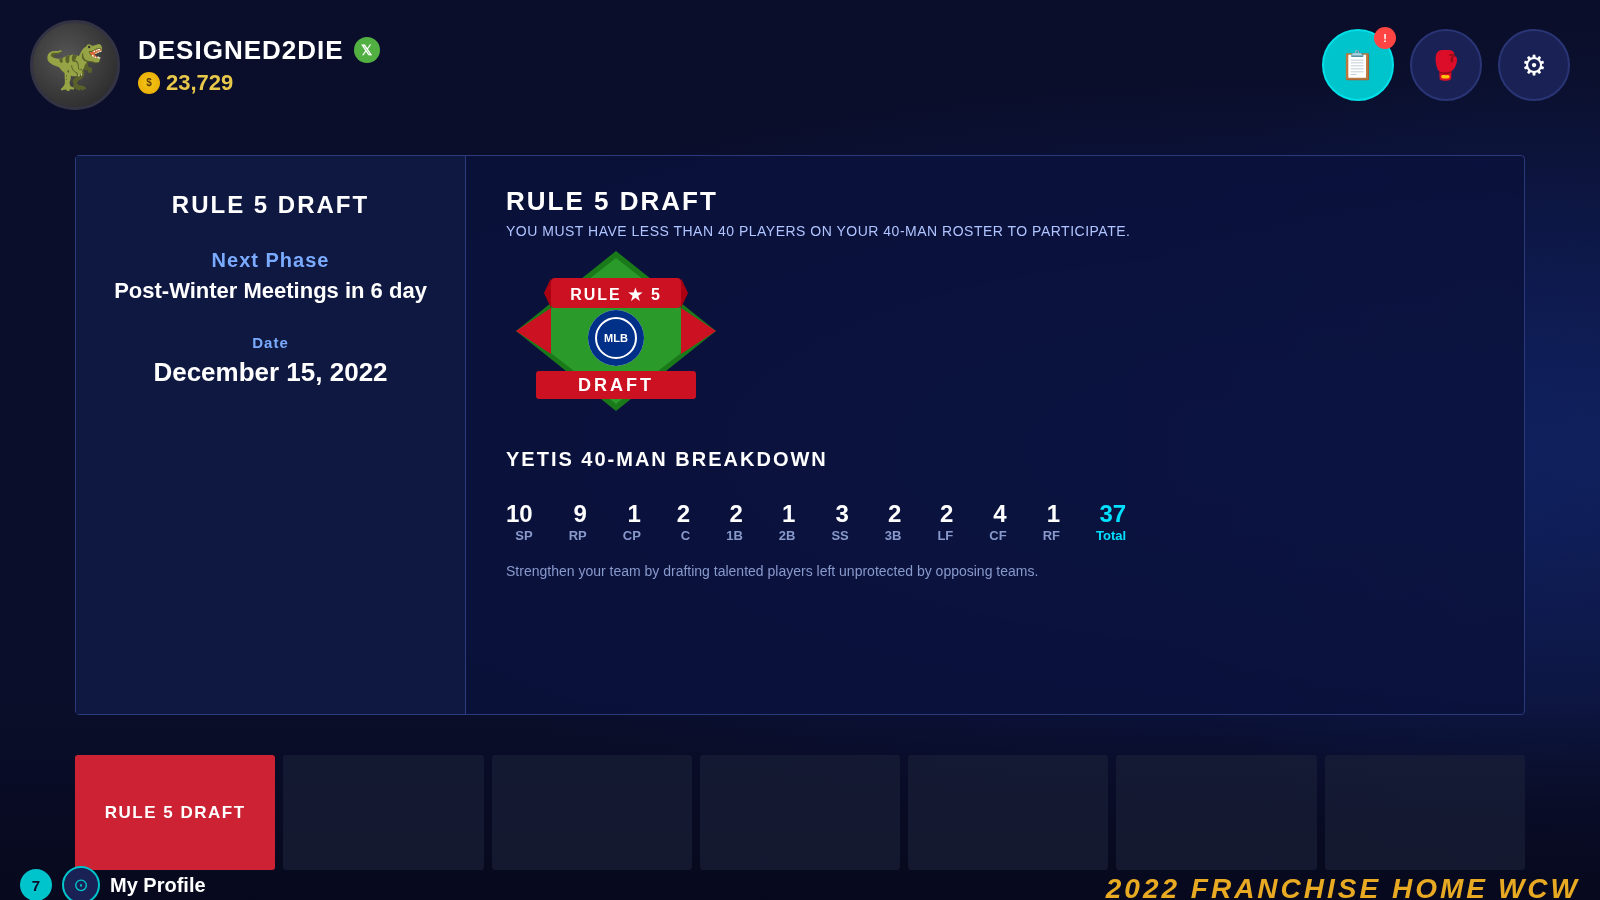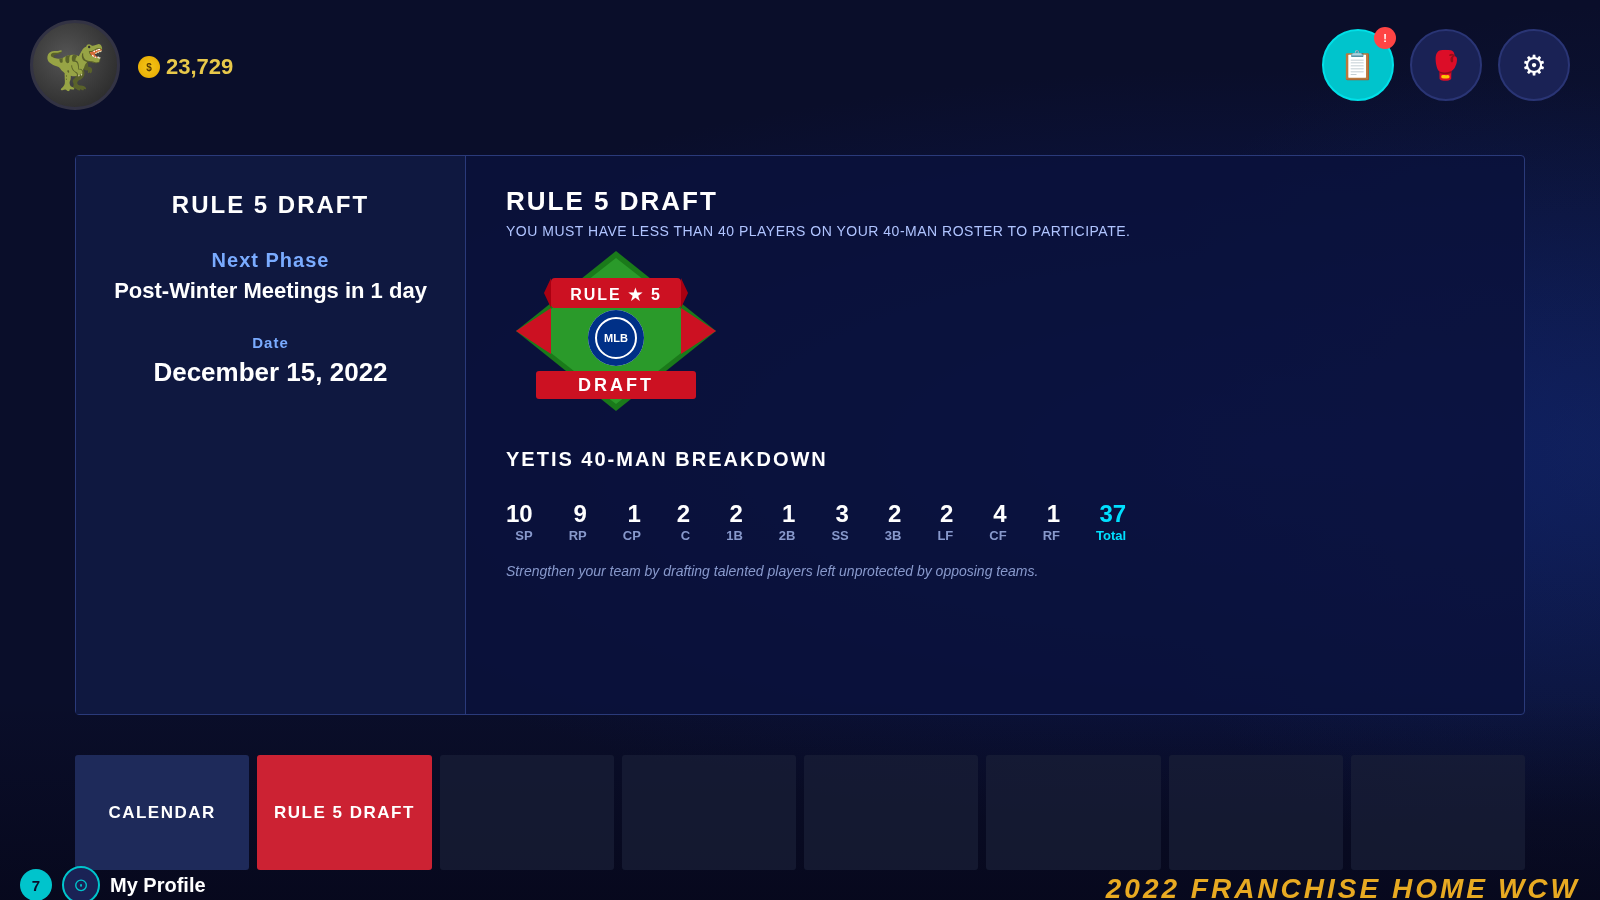--- a/index.html
+++ b/index.html
@@ -279,21 +279,20 @@
       font-size: 13px;
       font-weight: 600;
       margin-top: 2px;
     }
     .breakdown-pos.total {
       color: #00e0ff;
     }
     .strengthen-text {
       color: #8899cc;
       font-size: 14px;
-      font-style: italic;
     }
 
     
     .bottom-tabs {
       position: absolute;
       bottom: 30px;
       left: 75px;
       right: 75px;
       height: 115px;
       display: flex;
@@ -397,20 +396,24 @@
 
 <div class="bg"></div>
 <div class="bg-glow-right"></div>
 <div class="bg-glow-bottom"></div>
 
 <div class="header">
   <div class="avatar">
     <span class="avatar-dino">🦖</span>
   </div>
   <div class="user-info">
+    <div class="username-row">
+      <span class="username">DESIGNED2DIE</span>
+      <div class="xbox-icon">𝕏</div>
+    </div>
     <div class="currency-row">
       <div class="currency-icon">$</div>
       <span class="currency-value">23,729</span>
     </div>
   </div>
   <div class="header-right">
     <div class="header-btn active">
       <span>📋</span>
       <div class="notif-dot">!</div>
     </div>
@@ -421,21 +424,21 @@
       <span>⚙</span>
     </div>
   </div>
 </div>
 
 <div class="main-panel">
 
   <div class="left-panel">
     <div class="panel-title">RULE 5 DRAFT</div>
     <div class="next-phase-label">Next Phase</div>
-    <div class="next-phase-value">Post-Winter Meetings in 1 day</div>
+    <div class="next-phase-value">Post-Winter Meetings in 6 day</div>
     <div class="date-label">Date</div>
     <div class="date-value">December 15, 2022</div>
   </div>
 
   <div class="right-panel">
     <div class="right-title">RULE 5 DRAFT</div>
     <div class="right-subtitle">YOU MUST HAVE LESS THAN 40 PLAYERS ON YOUR 40-MAN ROSTER TO PARTICIPATE.</div>
 
     <div class="draft-logo">
       <svg class="rule5-logo" viewBox="0 0 220 175" xmlns="http://www.w3.org/2000/svg">
@@ -511,21 +514,20 @@
         <div class="breakdown-item">
           <div class="breakdown-num total">37</div>
           <div class="breakdown-pos total">Total</div>
         </div>
       </div>
     <div class="strengthen-text">Strengthen your team by drafting talented players left unprotected by opposing teams.</div>
   </div>
 </div>
 
 <div class="bottom-tabs" id="bottom-tabs">
-    <div class="tab-item calendar">CALENDAR</div>
     <div class="tab-item rule5">RULE 5 DRAFT</div>
     <div class="tab-item empty"></div>
     <div class="tab-item empty"></div>
     <div class="tab-item empty"></div>
     <div class="tab-item empty"></div>
     <div class="tab-item empty"></div>
     <div class="tab-item empty"></div>
   </div>
 
 <div class="footer">

